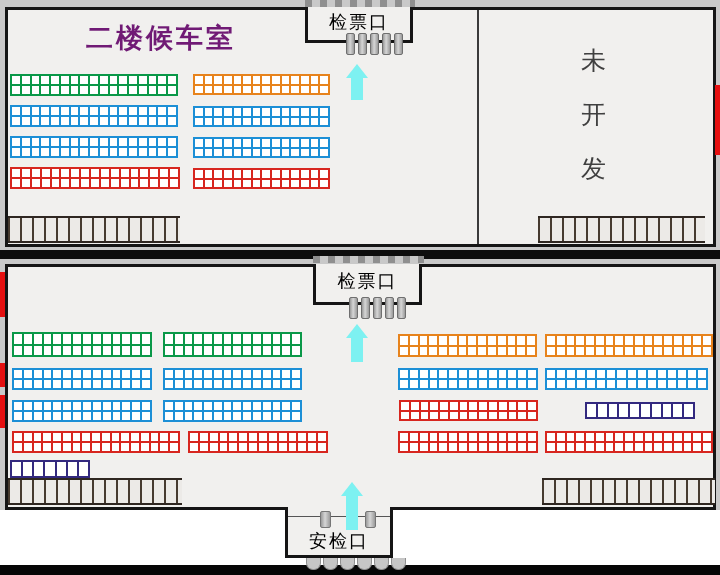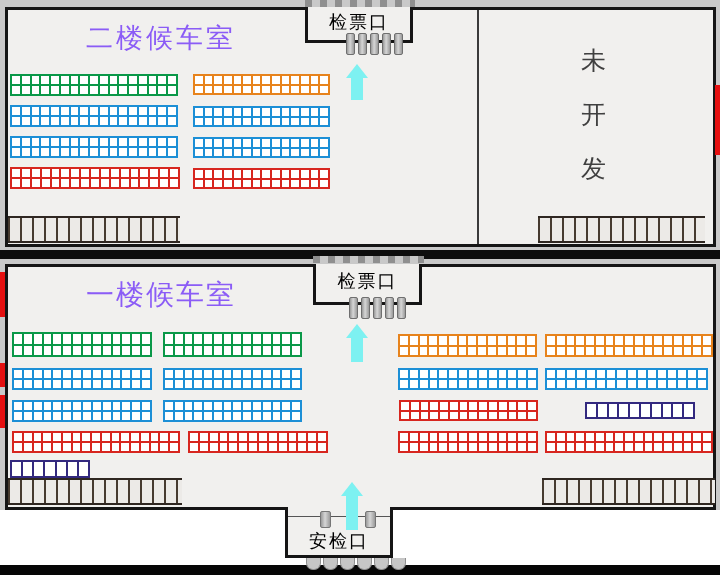--- a/index.html
+++ b/index.html
@@ -23,21 +23,21 @@
              background:linear-gradient(90deg,#9a9a9a,#d6d6d6 45%,#9a9a9a);}
   .sec-pillar{width:9px;height:15px;border:1px solid #767676;border-radius:2px;
               background:linear-gradient(90deg,#9a9a9a,#d6d6d6 45%,#9a9a9a);}
   .scallop{width:13px;height:11px;background:#c6c6c6;border:1px solid #8f8f8f;border-top:none;
            border-radius:0 0 7px 7px;}
   .arrow-up{position:absolute;z-index:5;}
   .arrow-up .head{width:0;height:0;border-left:11px solid transparent;border-right:11px solid transparent;
                   border-bottom:14px solid #7df1f1;margin:0 auto;}
   .arrow-up .body{width:12px;background:#7df1f1;margin:0 auto;}
   .exit-marker{position:absolute;width:5px;background:#e51010;z-index:2;}
-  .title{position:absolute;font-weight:normal;color:#8b5cf6;white-space:nowrap;}
+  .title{position:absolute;font-weight:bold;color:#701a75;white-space:nowrap;}
   .undeveloped{position:absolute;display:flex;flex-direction:column;gap:21px;
                font-size:25px;color:#404040;letter-spacing:1px;text-align:center;}
   .innerline{position:absolute;left:0;top:9px;width:100%;height:1px;background:#555;}
 </style>
 </head>
 <body>
 
 <div class="canvas" id="canvas">
 
   <div class="abs gray" style="left:0;top:0;width:720px;height:7px"></div>
@@ -73,21 +73,20 @@
   <div class="arrow-up" style="left:346px;top:64px">
     <div class="head"></div>
     <div class="body" style="height:22px"></div>
   </div>
 
   <div class="stairs" style="left:8px;top:216px;width:172px"></div>
   <div class="stairs" style="left:538px;top:216px;width:167px"></div>
   <div class="exit-marker" style="left:715px;top:85px;height:70px"></div>
 
   <div class="floor" style="left:5px;top:264px;width:711px;height:246px"></div>
-  <div class="title" style="left:86px;top:276px;font-size:28px;letter-spacing:2px">一楼候车室</div>
 
   <div class="ticks" style="left:313px;top:256px;width:111px"></div>
   <div class="gate-box" style="left:313px;top:264px;width:109px;height:41px">
     <div class="gate-label" style="margin-top:5px">检票口</div>
   </div>
   <div class="turnstile-row" id="f1-turnstiles" style="left:349px;top:297px">
       <div class="turnstile"></div>
       <div class="turnstile"></div>
       <div class="turnstile"></div>
       <div class="turnstile"></div>

